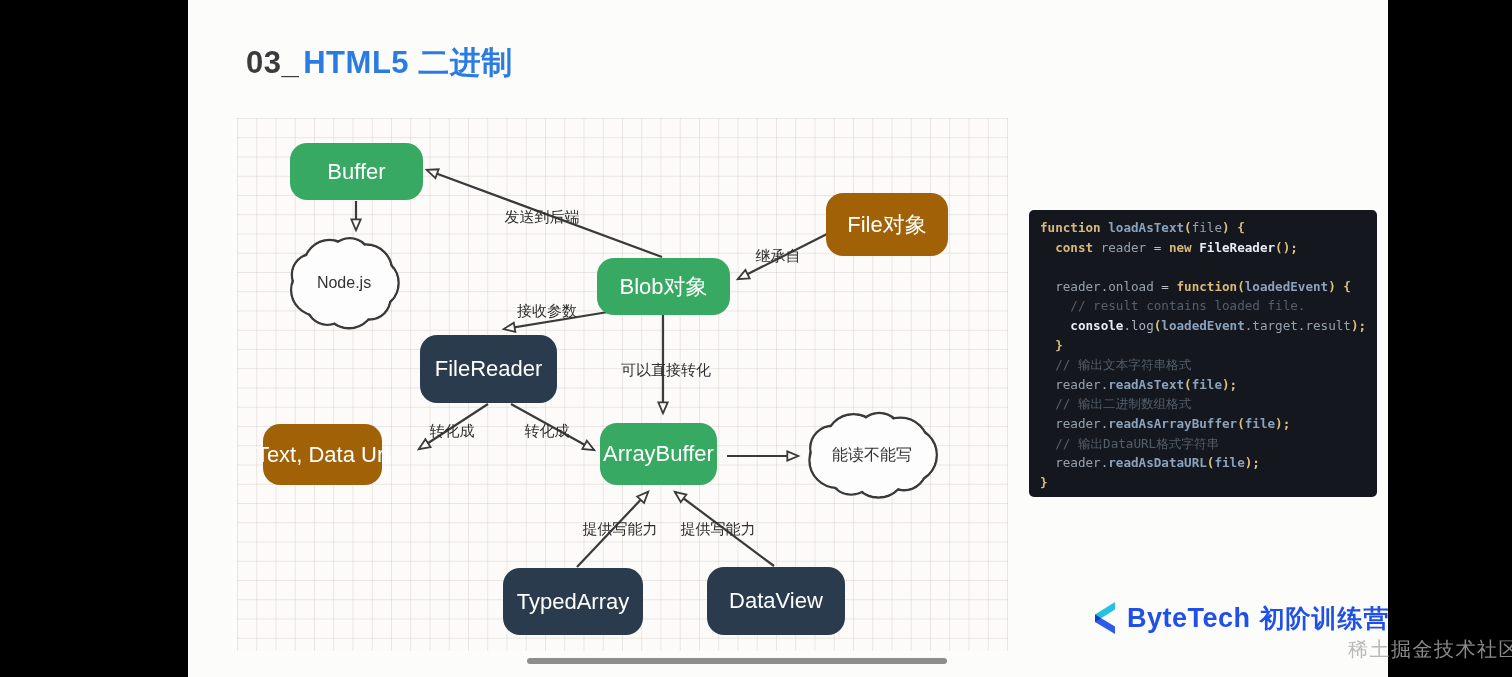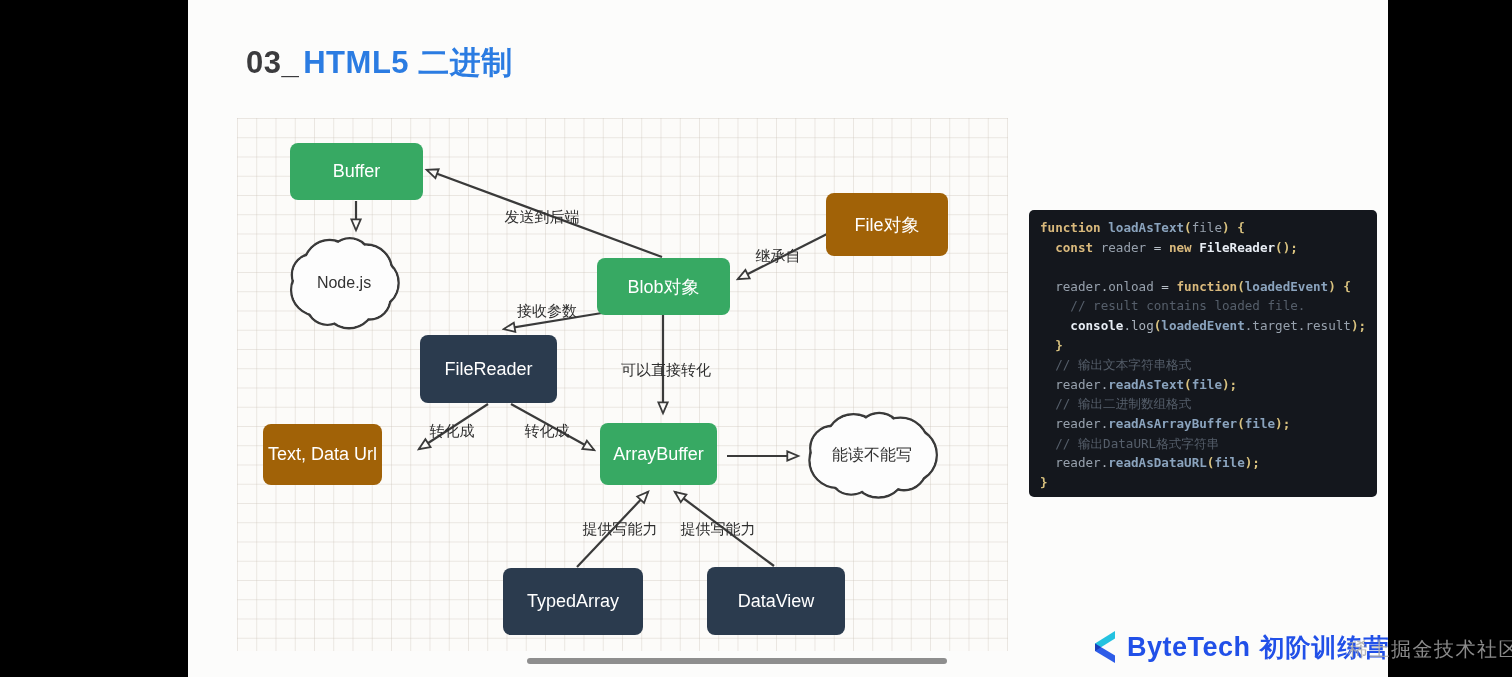--- a/index.html
+++ b/index.html
@@ -17,21 +17,21 @@
   #grid-paper{position:absolute;left:237px;top:118px;width:771px;height:533px;
     background-color:#fcfbf9;
     background-image:
       linear-gradient(to right, rgba(205,195,185,0.38) 1px, transparent 1px),
       linear-gradient(to bottom, rgba(205,195,185,0.38) 1px, transparent 1px);
     background-size:19.25px 19.25px;z-index:1;}
 
   #edge-layer{position:absolute;left:0;top:0;width:1512px;height:677px;z-index:6;}
 
   .node{position:absolute;display:flex;align-items:center;justify-content:center;
-        color:#fff;font-size:18px;border-radius:8px;z-index:8;white-space:nowrap;}
+        color:#fff;font-size:22px;border-radius:17px;z-index:8;white-space:nowrap;}
   .node.green{background:#37a963;}
   .node.orange{background:#a16207;}
   .node.dark{background:#2b3b4e;}
   .cloud-label{position:absolute;transform:translate(-50%,-50%);color:#333;
                font-size:16px;z-index:8;white-space:nowrap;}
   .edge-label{position:absolute;transform:translate(-50%,-50%);color:#2e2e2e;
               font-size:15px;font-weight:500;z-index:9;white-space:nowrap;}
 
   #code-panel{position:absolute;left:1029px;top:210px;width:348px;height:287px;
               background:#14171d;border-radius:5px;z-index:10;box-sizing:border-box;
@@ -43,21 +43,21 @@
   .tok.p{color:#d9c27f;font-weight:bold;}
   .tok.v{color:#97a1ad;}
   .tok.w{color:#e8edf4;font-weight:bold;}
   .tok.o{color:#b8c0c8;}
   .tok.d{color:#aab2bc;}
   .tok.c{color:#565f6b;}
 
   #scrollbar{position:absolute;left:527px;top:658px;width:420px;height:6px;
              border-radius:3px;background:#8e8e8e;z-index:12;}
 
-  #footer{position:absolute;left:1090px;top:629px;height:36px;display:flex;
+  #footer{position:absolute;left:1090px;top:600px;height:36px;display:flex;
           align-items:center;gap:9px;z-index:42;text-align:right;}
   #brand-text{font-size:27px;font-weight:bold;color:#2150e8;letter-spacing:0.5px;}
   #course-text{font-size:25px;font-weight:bold;color:#2150e8;letter-spacing:1px;}
   #watermark{position:absolute;left:1322px;top:636px;font-size:20px;
              color:rgba(168,168,168,0.82);letter-spacing:1.5px;z-index:45;white-space:nowrap;padding-left:26px;}
 </style>
 </head>
 <body>
 
 <div id="stage">

